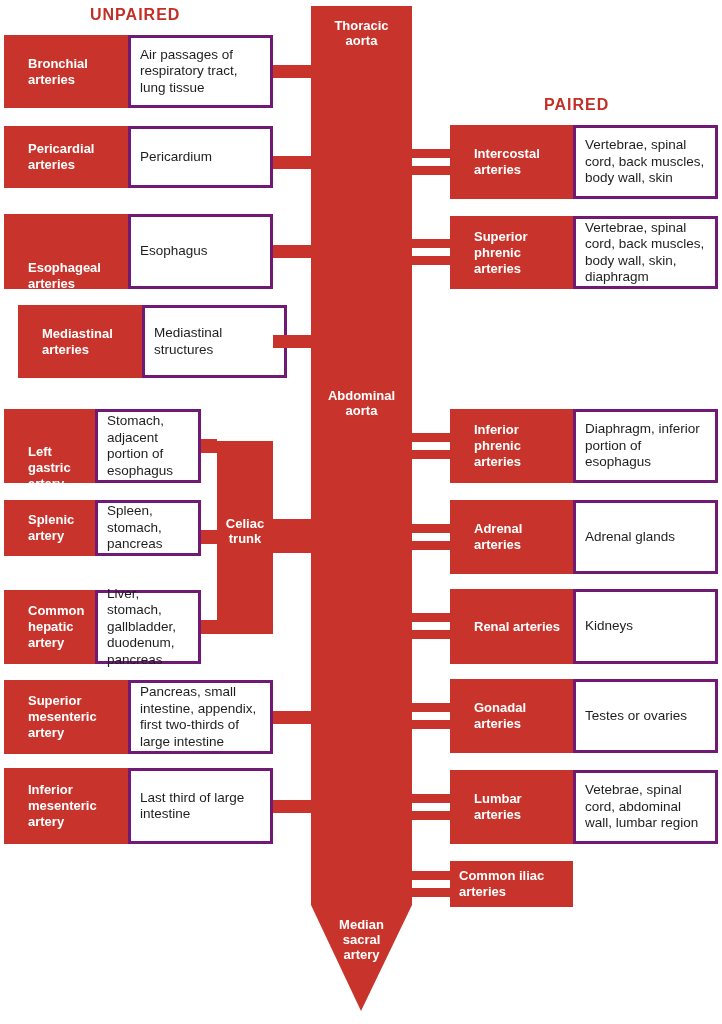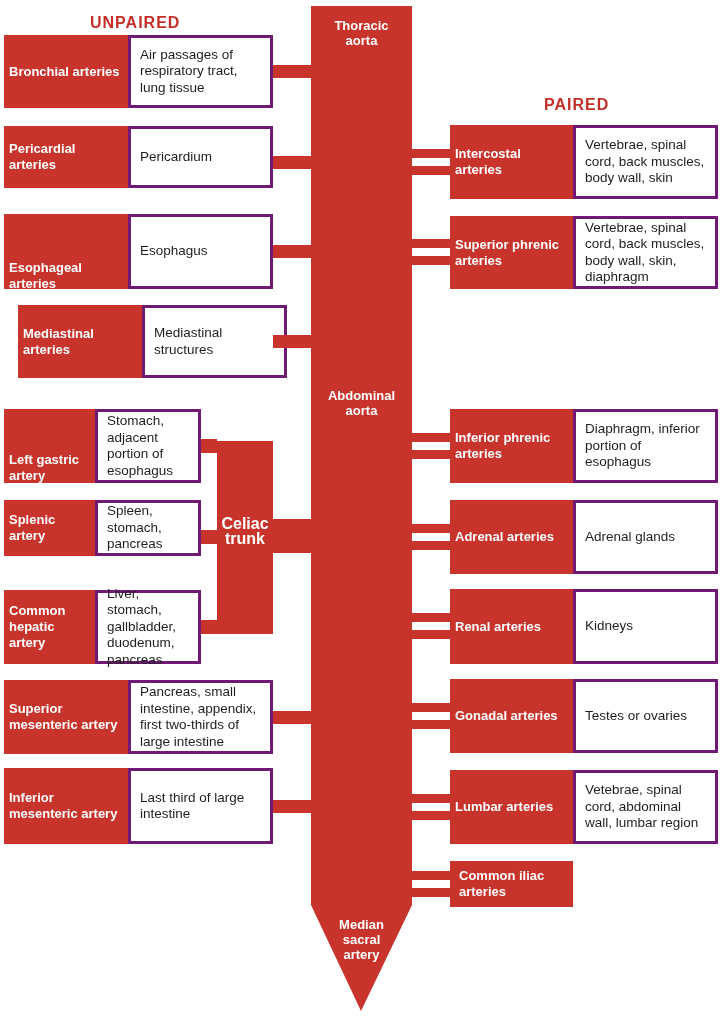--- a/index.html
+++ b/index.html
@@ -7,55 +7,55 @@
     position:relative; width:722px; height:1024px; background:#ffffff;
     font-family:"Liberation Sans", sans-serif; overflow:hidden;
   }
   .hdr {
     position:absolute; color:#c32f27; font-weight:bold; font-size:16px;
     letter-spacing:1px;
   }
   .abox { position:absolute; display:flex; background:#c8342b; }
   .alabel {
     flex:none; color:#ffffff; font-weight:bold; font-size:13px; line-height:16px;
-    display:flex; align-items:center; padding-left:5px; padding-right:4px;
+    display:flex; align-items:center; padding-left:24px; padding-right:4px;
     box-sizing:border-box;
   }
   .adesc {
     flex:1; background:#ffffff; border:3px solid #701a75; color:#1e1e1e;
     font-size:13.5px; line-height:16.5px; display:flex; align-items:center;
     padding:3px 4px 3px 9px; box-sizing:border-box;
   }
   .conn { position:absolute; background:#c8342b; }
   .aorta-col { position:absolute; left:311px; top:6px; width:101px; height:899px; background:#c8342b; }
   .aorta-arrow {
     position:absolute; left:311px; top:905px; width:0; height:0;
     border-left:50px solid transparent; border-right:51px solid transparent;
     border-top:106px solid #c8342b;
   }
   .aorta-label {
     position:absolute; left:311px; width:101px; color:#ffffff; font-weight:bold;
     font-size:13px; line-height:15px; text-align:center; box-sizing:border-box;
   }
   .celiac-label {
     position:absolute; left:217px; top:516px; width:56px; color:#ffffff;
-    font-weight:bold; font-size:16px; line-height:15px; text-align:center;
+    font-weight:bold; font-size:13px; line-height:15px; text-align:center;
   }
   .solidlabel {
     position:absolute; background:#c8342b; color:#ffffff; font-weight:bold;
     font-size:13px; line-height:16px; display:flex; align-items:center;
     padding-left:9px; box-sizing:border-box;
   }
 </style>
 </head>
 <body>
 
 <div class="wrap">
 
-  <div class="hdr" style="left:90px; top:14px;">UNPAIRED</div>
+  <div class="hdr" style="left:90px; top:6px;">UNPAIRED</div>
   <div class="hdr" style="left:544px; top:96px;">PAIRED</div>
 
   <div class="aorta-col"></div>
   <div class="aorta-arrow"></div>
   <div class="aorta-label" style="top:18px; padding:0 14px;">Thoracic aorta</div>
   <div class="aorta-label" style="top:388px; padding:0 12px;">Abdominal aorta</div>
   <div class="aorta-label" style="top:917px; padding:0 26px;">Median sacral artery</div>
 
   <div class="abox" style="left:4px; top:35px;  width:269px; height:73px;">
     <div class="alabel" style="width:124px;">Bronchial arteries</div>

